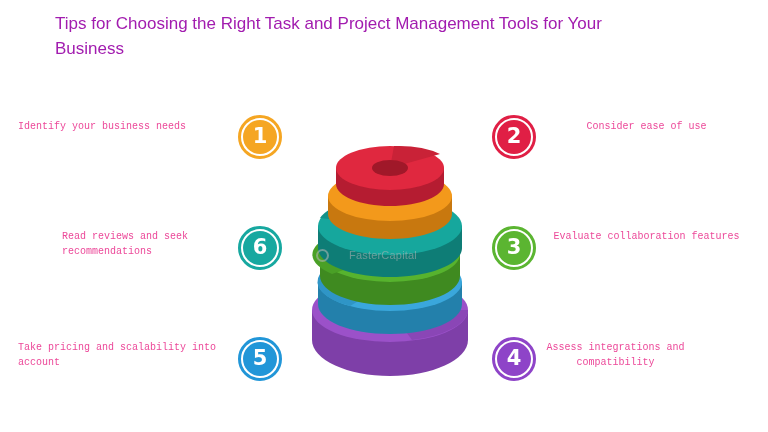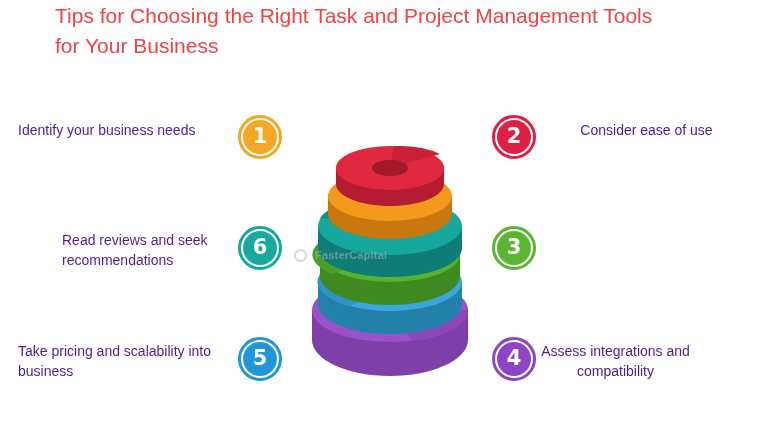--- a/index.html
+++ b/index.html
@@ -18,35 +18,36 @@
   #slide {
     position: absolute;
     left: 0; top: 0;
     width: 768px;
     height: 432px;
     background: #ffffff;
   }
   #title {
     position: absolute;
     left: 55px;
-    top: 1px;
+    top: 12px;
     width: 600px;
-    font-size: 21px;
+    font-size: 17px;
     line-height: 1.45;
-    color: #ef4444;
+    color: #a21caf;
     font-weight: 400;
   }
 
   
   .label {
     position: absolute;
-    font-size: 14px;
+    font-size: 10px;
     line-height: 1.45;
-    color: #4c1d95;
+    color: #ec4899;
     width: 205px;
+    font-family: Liberation Mono, monospace;
   }
   .label.left  { text-align: left; }
   .label.right { text-align: center; }
 
   
   .badge {
     position: absolute;
     width: 44px;
     height: 44px;
     border-radius: 50%;
@@ -89,30 +90,29 @@
     left: 290px;
     top: 132px;
     width: 200px;
     height: 265px;
   }
   #graphic svg { display: block; }
 
   
   #watermark {
     position: absolute;
-    left: 294px;
+    left: 316px;
     top: 246px;
     width: 130px;
     height: 18px;
     display: flex;
     align-items: center;
-    gap: 8px;
+    gap: 20px;
     opacity: 0.55;
     pointer-events: none;
-    font-weight: bold;
   }
   #watermark .wm-logo {
     width: 13px; height: 13px;
     border-radius: 50%;
     border: 2px solid #b9b9b9;
     box-sizing: border-box;
   }
   #watermark .wm-text {
     font-size: 11px;
     color: #b5b5b5;
@@ -124,24 +124,25 @@
 <body>
 
 <div id="slide">
 
   <div id="title">Tips for Choosing the Right Task and Project Management Tools for Your Business</div>
 
   <div class="label left" style="left:18px; top:120px;">Identify your business needs</div>
 
   <div class="label left" style="left:18px; top:230px;margin-left:44px;">Read reviews and seek recommendations</div>
 
-  <div class="label left" style="left:18px; top:341px;">Take pricing and scalability into business</div>
+  <div class="label left" style="left:18px; top:341px;">Take pricing and scalability into account</div>
 
   <div class="label right" style="left:539px; top:120px; width:215px;">Consider ease of use</div>
 
+  <div class="label right" style="left:539px; top:230px; width:215px;">Evaluate collaboration features</div>
 
   <div class="label right" style="left:508px; top:341px; width:215px;">Assess integrations and compatibility</div>
 
   <div class="badge" style="left:238px; top:115px;">
     <span class="ring" style="border:3px solid #f5a623;"></span>
     <span class="inner" style="background:#f5a623;"></span>
     <span class="num">1</span>
   </div>
 
   <div class="badge" style="left:492px; top:115px;">

